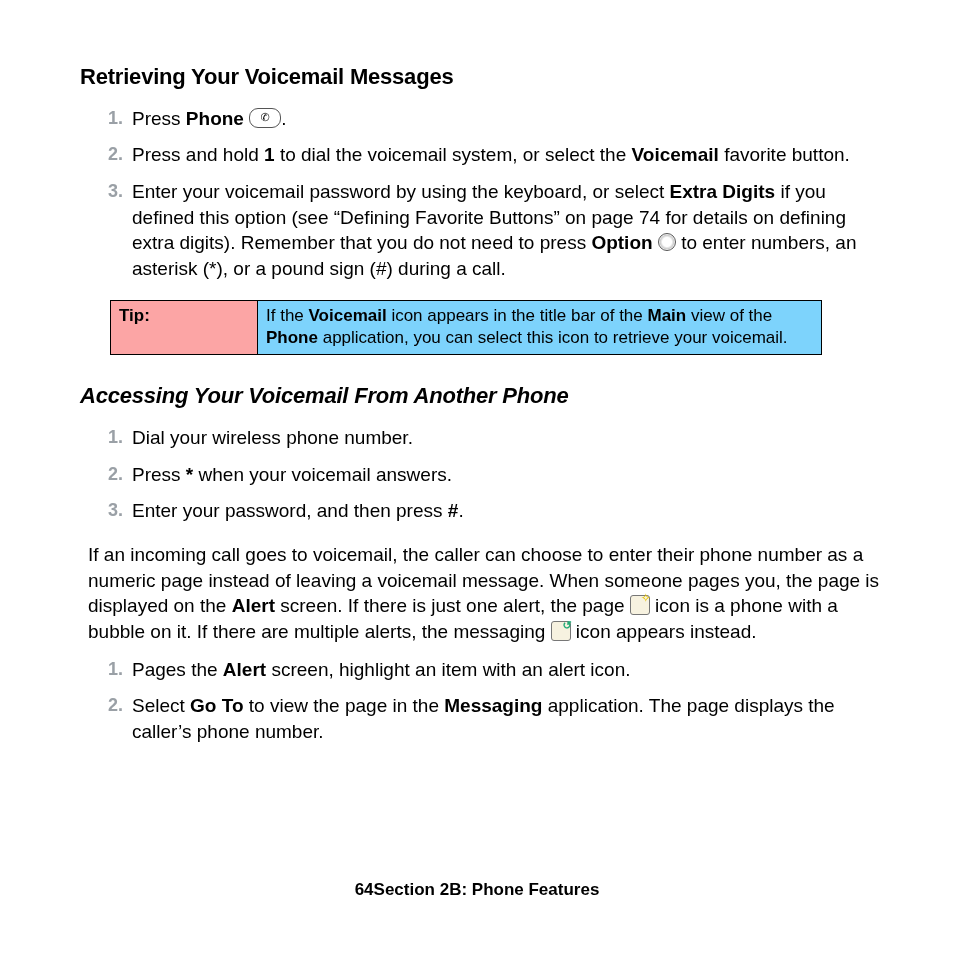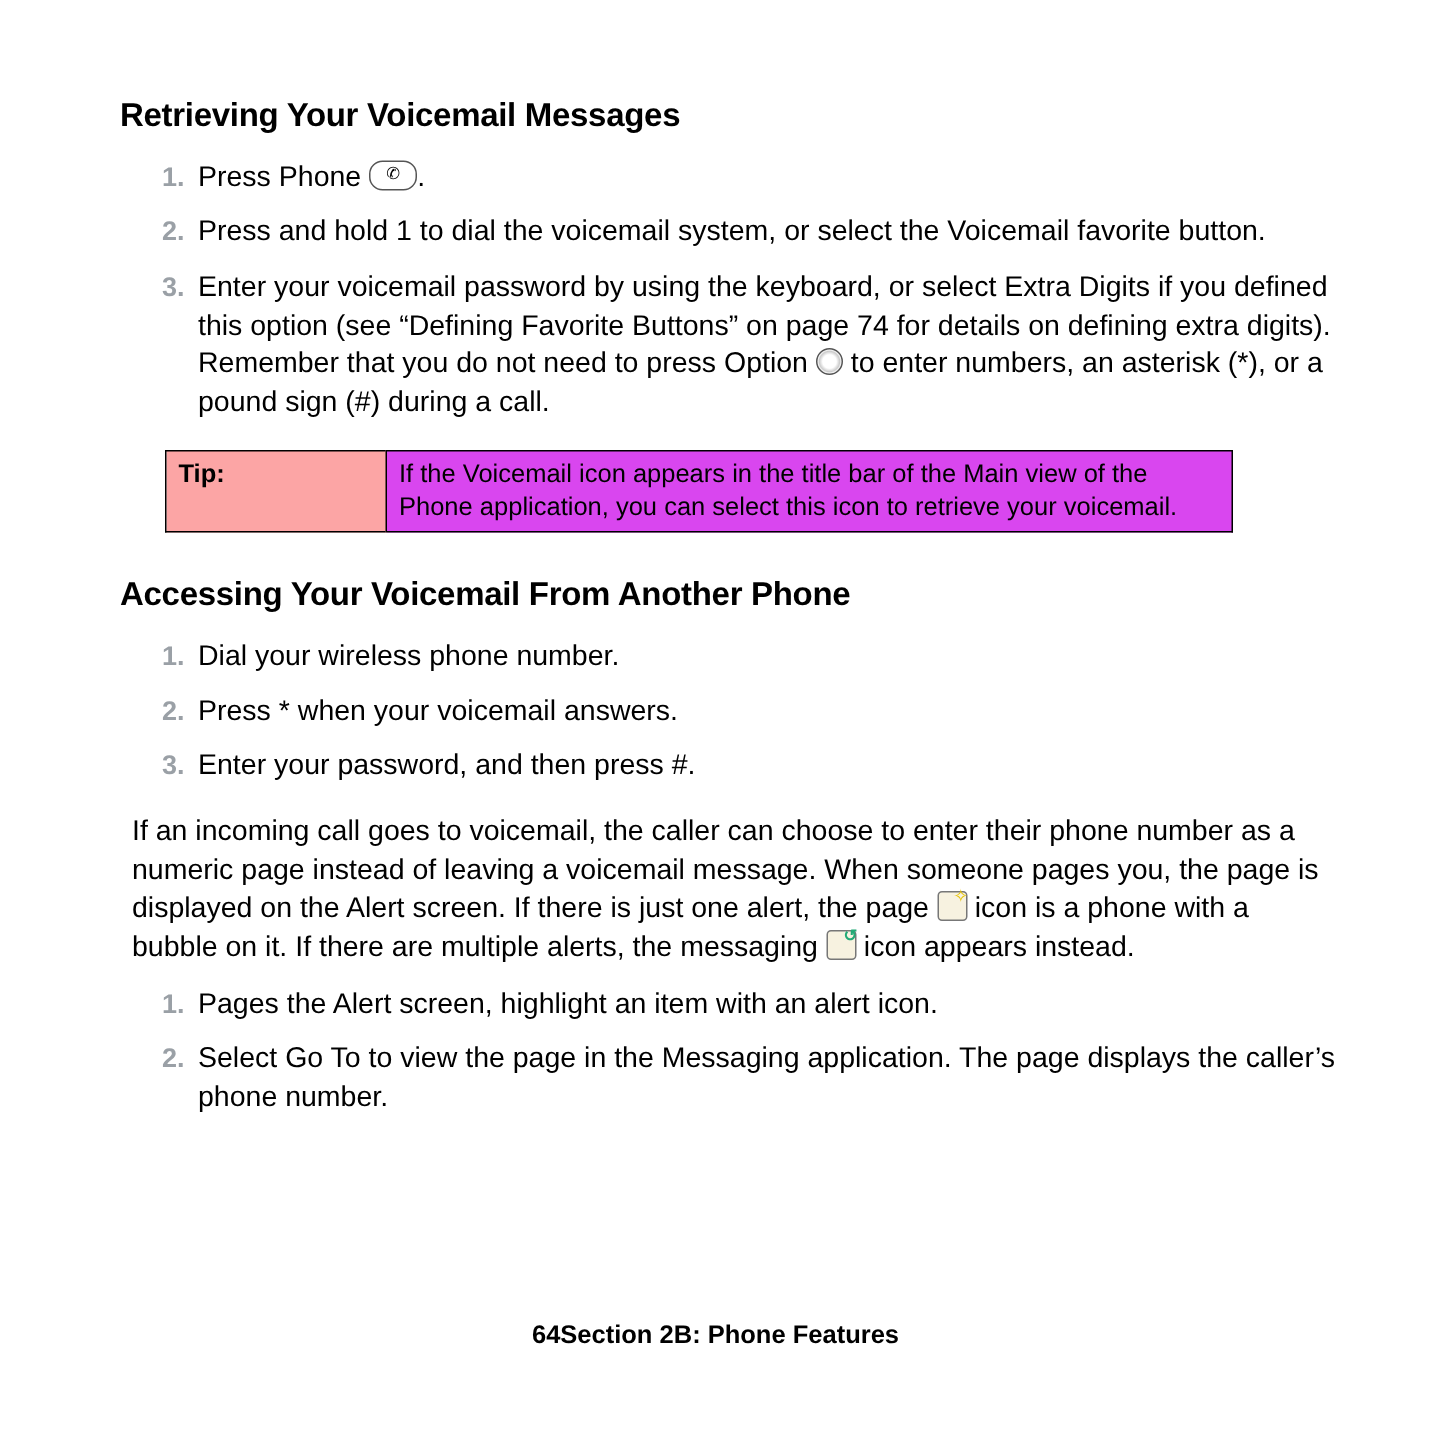--- a/index.html
+++ b/index.html
@@ -17,21 +17,21 @@
   }
   .page {
     padding: 62px 63px 40px 80px;
   }
   h2 {
     font-size: 22px;
     font-weight: 700;
     margin: 0 0 14px 0;
     letter-spacing: -0.2px;
   }
-  h2.section { margin-top: 26px; }
+  h2.section { margin-top: 26px; font-style: italic; }
   ol {
     margin: 0 0 18px 0;
     padding: 0 0 0 52px;
     list-style: none;
     counter-reset: step;
   }
   ol li {
     counter-increment: step;
     margin-bottom: 11px;
     position: relative;
@@ -41,36 +41,36 @@
     content: counter(step) ".";
     position: absolute;
     left: -24px;
     font-weight: 700;
     color: #9aa0a6;
     font-size: 18px;
   }
   ol li .body {
     display: block;
   }
-  .b { font-weight: 400; }
+  .b { font-weight: 700; }
   .tipbox {
     margin: 4px 0 10px 30px;
     width: 712px;
     border: 1px solid #000;
     border-collapse: collapse;
     font-size: 17px;
   }
   .tipbox td { vertical-align: top; padding: 4px 8px; }
   .tipbox .tl {
     background: #fca5a5;
     width: 130px;
     font-weight: 700;
     border-right: 1px solid #000;
   }
-  .tipbox .tc { background: #d946ef; }
+  .tipbox .tc { background: #7dd3fc; }
   .intro {
     margin: 10px 0 12px 8px;
   }
   .iconbtn {
     display: inline-block;
     vertical-align: middle;
     position: relative;
     top: -2px;
   }
   .phone-key {

